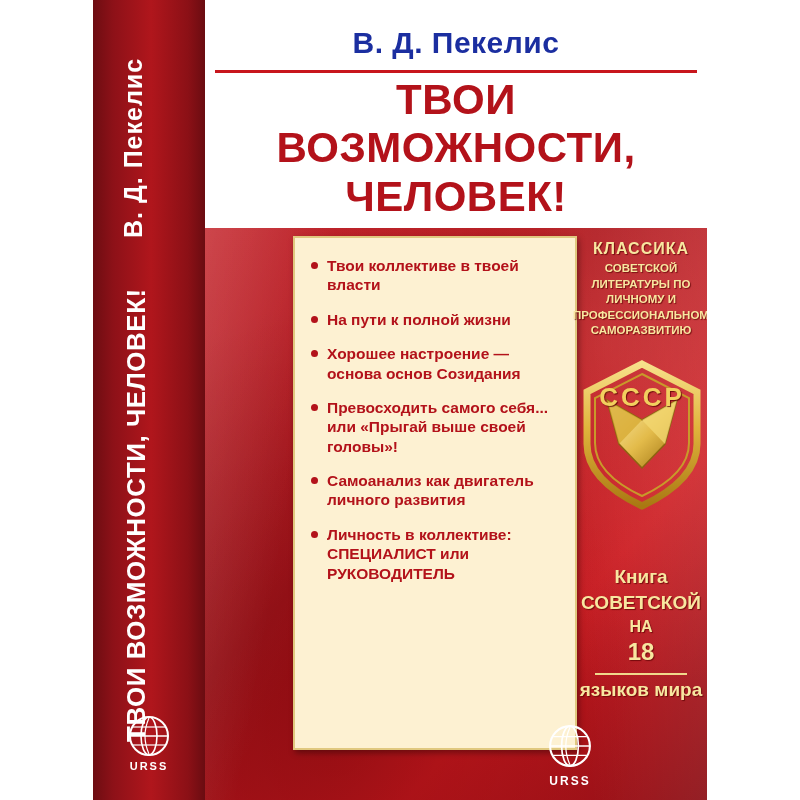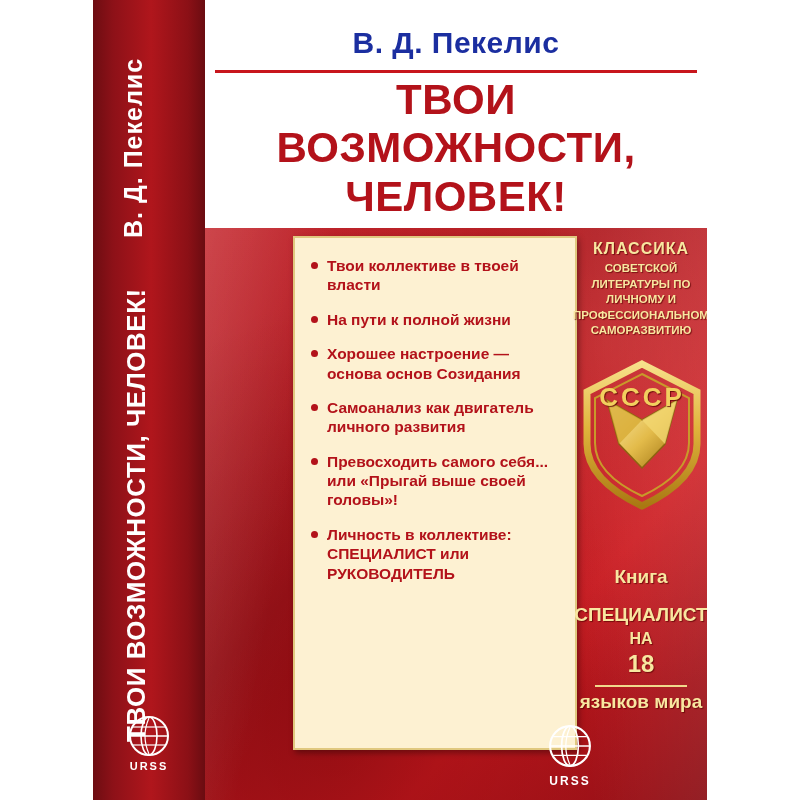--- a/index.html
+++ b/index.html
@@ -220,21 +220,21 @@
   .translated {
     position: absolute;
     top: 338px;
     left: -4px;
     width: 136px;
     text-align: center;
     color: #f8e7a0;
     font-weight: bold;
     text-shadow: 1px 1px 1px rgba(90,0,0,0.7);
   }
-  .translated .t1 { font-size: 19px; margin-bottom: 16px; }
+  .translated .t1 { font-size: 19px; margin-bottom: 4px; }
   .translated .t2 { font-size: 19px; margin-bottom: 4px; }
   .translated .t3 { font-size: 16px; margin-bottom: 2px; }
   .translated .t4 { font-size: 24px; margin-bottom: 2px; }
   .translated .t5 { font-size: 19px; }
   .translated .tline {
     width: 92px;
     height: 2px;
     background: #f0d98c;
     margin: 7px auto 4px auto;
   }
@@ -287,22 +287,22 @@
   </div>
 
   <div class="body-red">
     <div class="drape"></div>
 
     <div class="contents-panel">
       <ul class="contents-list">
         <li>Твои коллективе в твоей власти</li>
         <li>На пути к полной жизни</li>
         <li>Хорошее настроение — основа основ Созидания</li>
+        <li>Превосходить самого себя... или «Прыгай выше своей головы»!</li>
         <li>Самоанализ как двигатель личного развития</li>
-        <li>Превосходить самого себя... или «Прыгай выше своей головы»!</li>
         <li>Личность в коллективе: СПЕЦИАЛИСТ или РУКОВОДИТЕЛЬ</li>
       </ul>
     </div>
 
     <div class="right-col">
 
       <div class="series-block">
         <div class="l1">КЛАССИКА</div>
         <div class="l2">СОВЕТСКОЙ ЛИТЕРАТУРЫ ПО ЛИЧНОМУ И ПРОФЕССИОНАЛЬНОМУ САМОРАЗВИТИЮ</div>
       </div>
@@ -325,21 +325,21 @@
           <path d="M63 14 L110 38 L110 83 Q110 114 63 136 Q16 114 16 83 L16 38 Z" fill="none" stroke="#c89a2a" stroke-width="2"></path>
           <path d="M63 60 L98 40 L86 84 L63 108 L40 84 L28 40 Z" fill="url(#gold2)" stroke="#8d6410" stroke-width="1.5"></path>
           <path d="M63 60 L98 40 L86 84 Z" fill="#f3d873" opacity="0.75"></path>
           <path d="M63 60 L28 40 L40 84 Z" fill="#d8ab35" opacity="0.8"></path>
         </svg>
         <div class="cccp-text">СССР</div>
       </div>
 
       <div class="translated">
         <div class="t1">Книга</div>
-        <div class="t2">СПЕЦИАЛИСТ</div>
+        <div class="t2">СОВЕТСКОЙ</div>
         <div class="t3">НА</div>
         <div class="t4">18</div>
         <div class="tline"></div>
         <div class="t5">языков мира</div>
       </div>
     </div>
 
     <div class="pub-logo">
       <svg width="44" height="44" viewBox="0 0 42 42">
         <circle cx="21" cy="21" r="19" fill="none" stroke="#ffffff" stroke-width="2"></circle>

